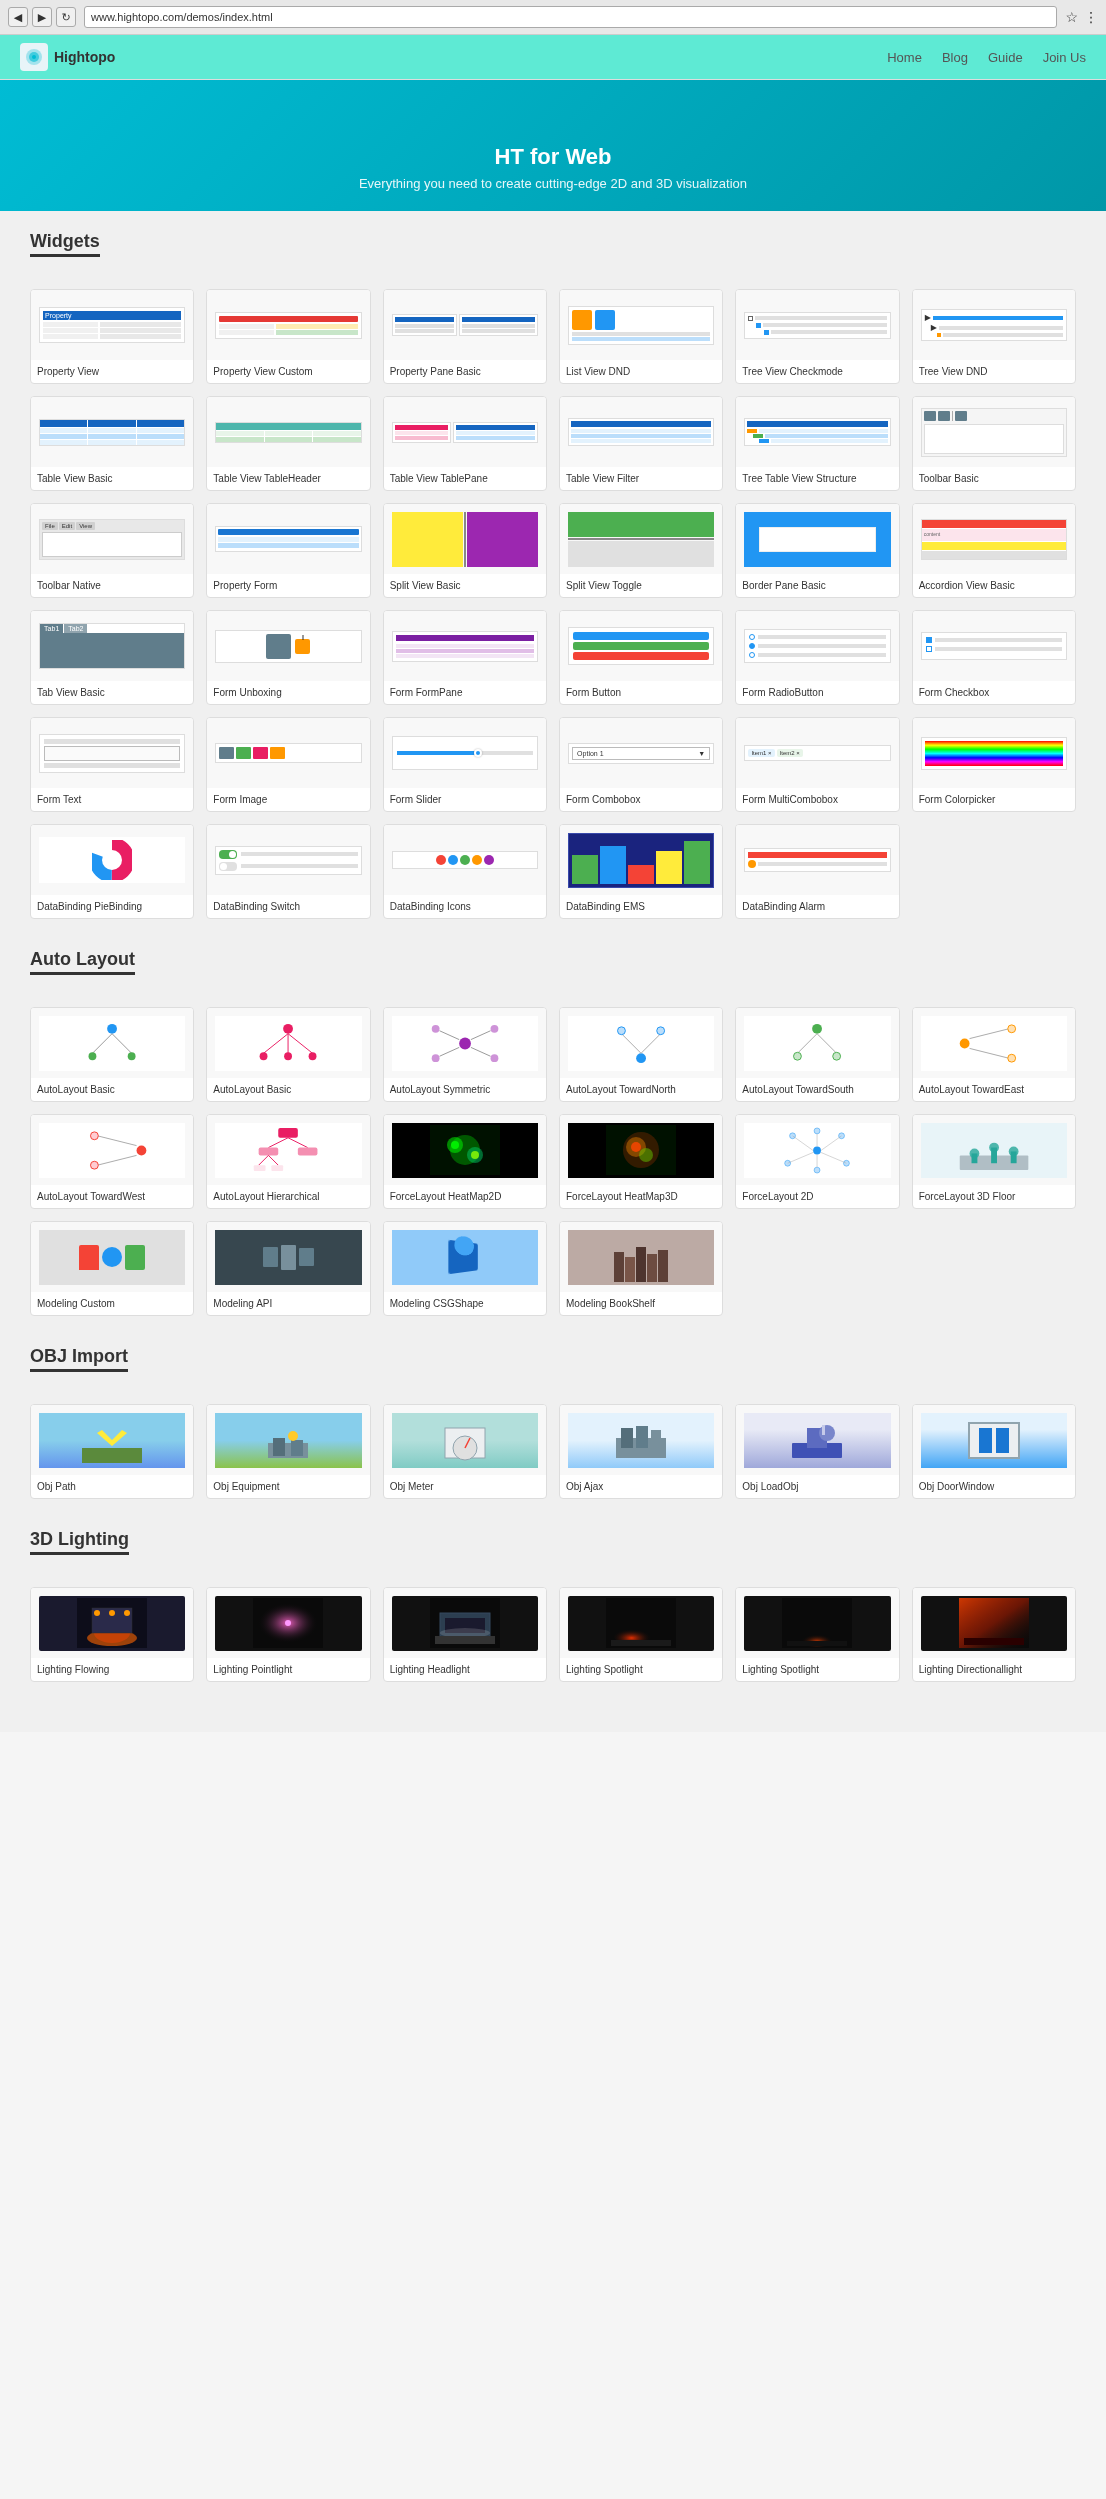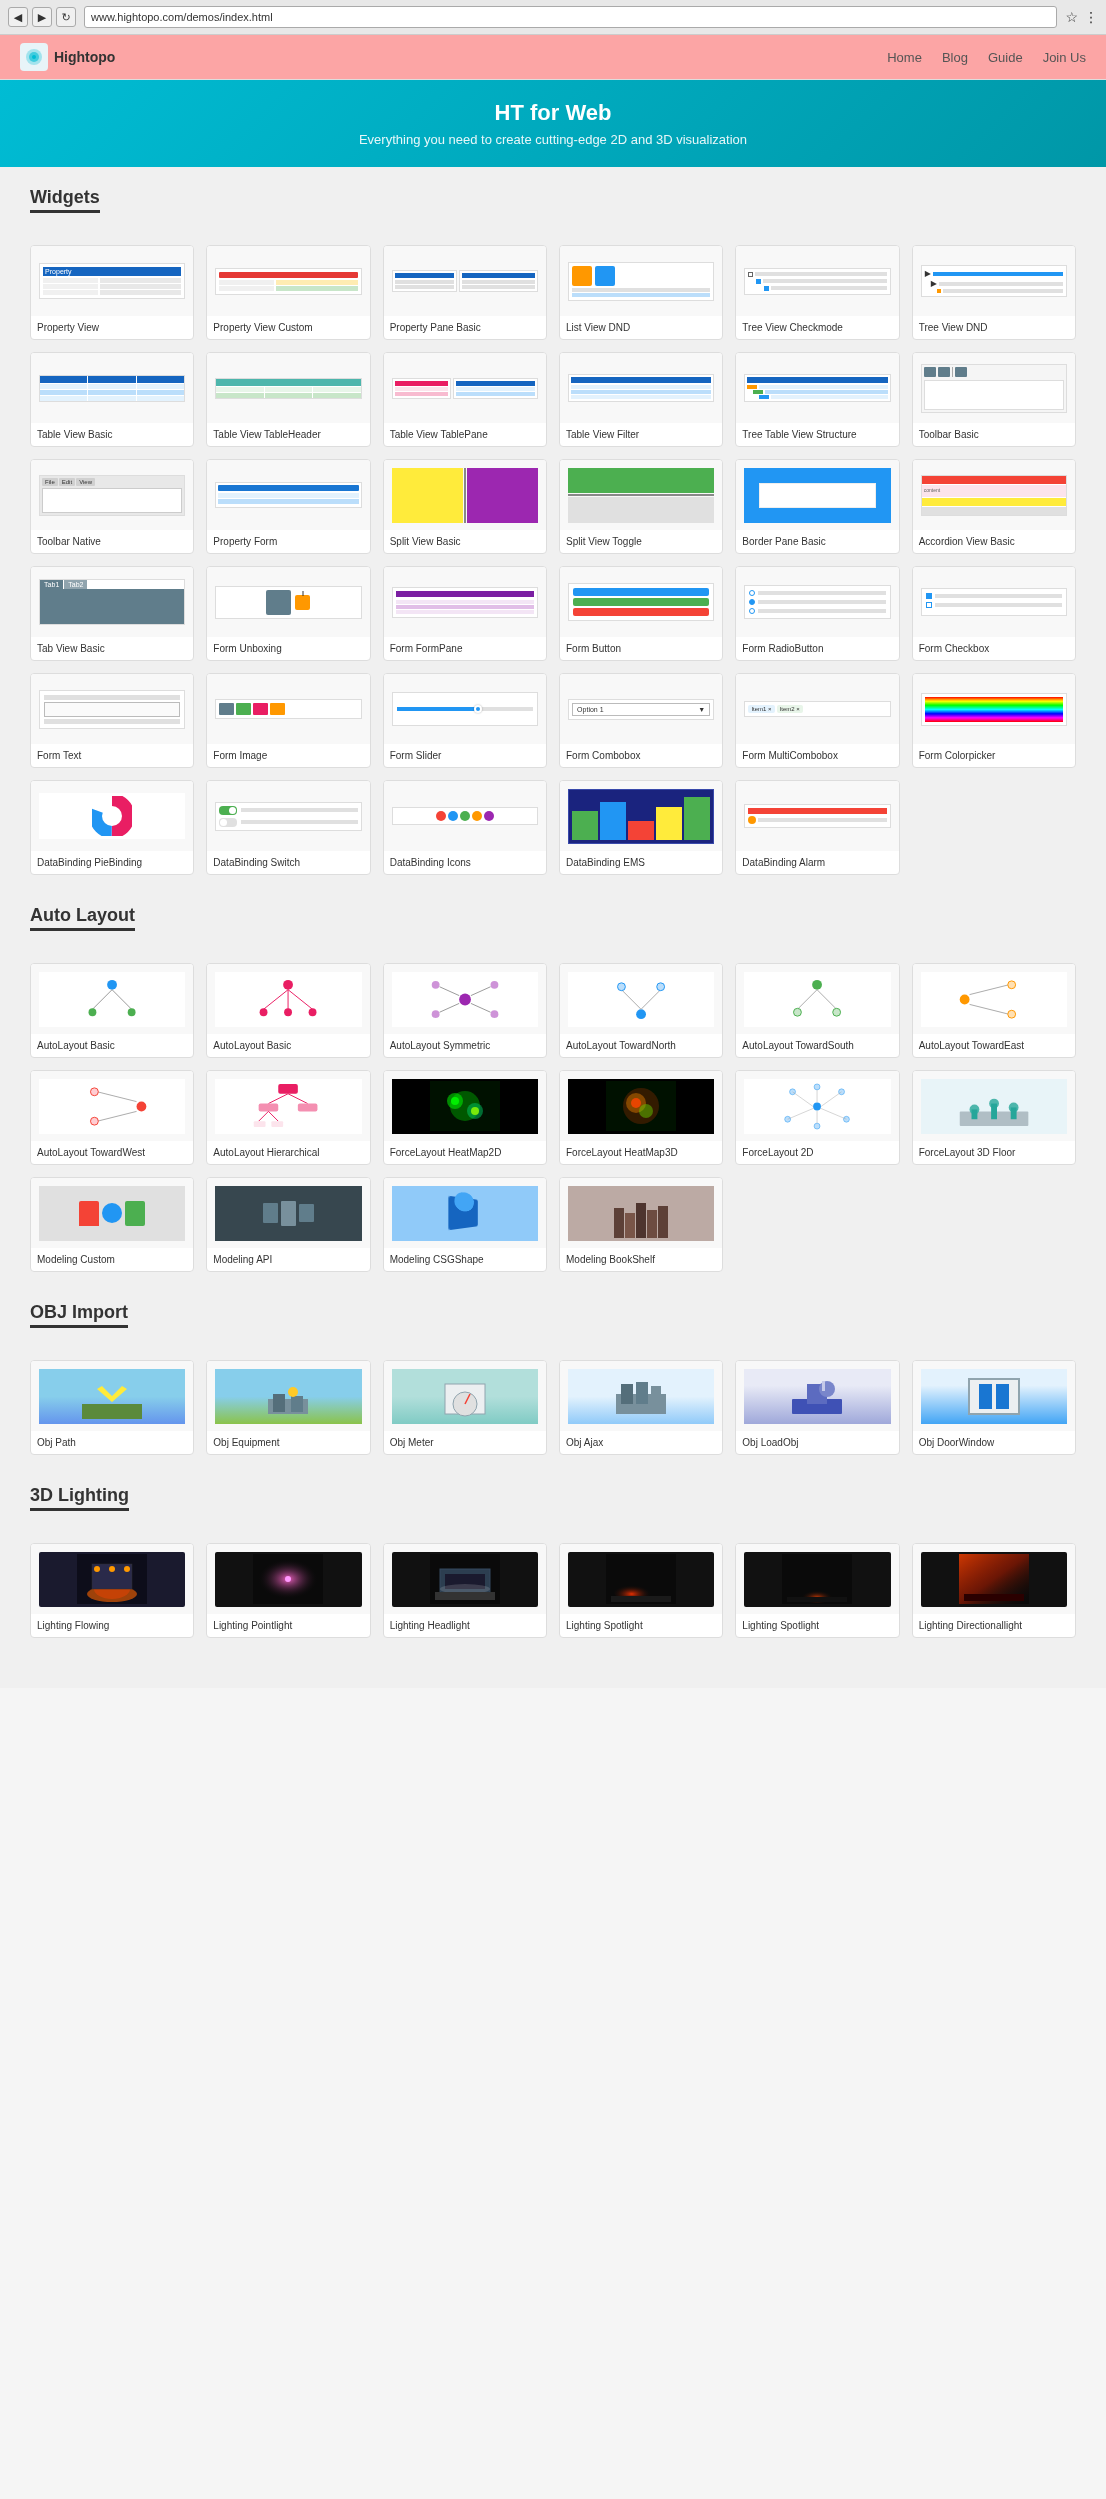--- a/index.html
+++ b/index.html
@@ -31,40 +31,40 @@
       border-radius: 3px;
       padding: 0 6px;
       font-size: 11px;
       background: white;
       display: flex; align-items: center;
     }
     .browser-icons { display: flex; gap: 6px; font-size: 14px; }
 
     
     .top-nav {
-      background: #fca5a5;
+      background: #5eead4;
       border-bottom: 1px solid #ddd;
       padding: 8px 20px;
       display: flex;
       align-items: center;
       justify-content: space-between;
     }
     .logo { display: flex; align-items: center; gap: 6px; font-weight: bold; font-size: 14px; color: #333; }
     .logo-icon { width: 28px; height: 28px; background: #e8f4f8; border-radius: 4px; display: flex; align-items: center; justify-content: center; }
     .nav-links { display: flex; gap: 20px; font-size: 13px; }
     .nav-links a { text-decoration: none; color: #555; }
 
     
     .hero {
       background: linear-gradient(135deg, #00bcd4, #0097a7);
       color: white;
       text-align: center;
       padding: 20px;
     }
-    .hero h1 { font-size: 22px; font-weight: bold; margin-bottom: 6px; }
+    .hero h1 { font-size: 22px; font-weight: bold; margin-bottom: 6px; margin-top: 44px; }
     .hero p { font-size: 13px; opacity: 0.9; }
 
     
     .main { padding: 20px 30px; background: #f0f0f0; }
 
     
     .section-title {
       font-size: 18px;
       font-weight: bold;
       border-bottom: 3px solid #333;

